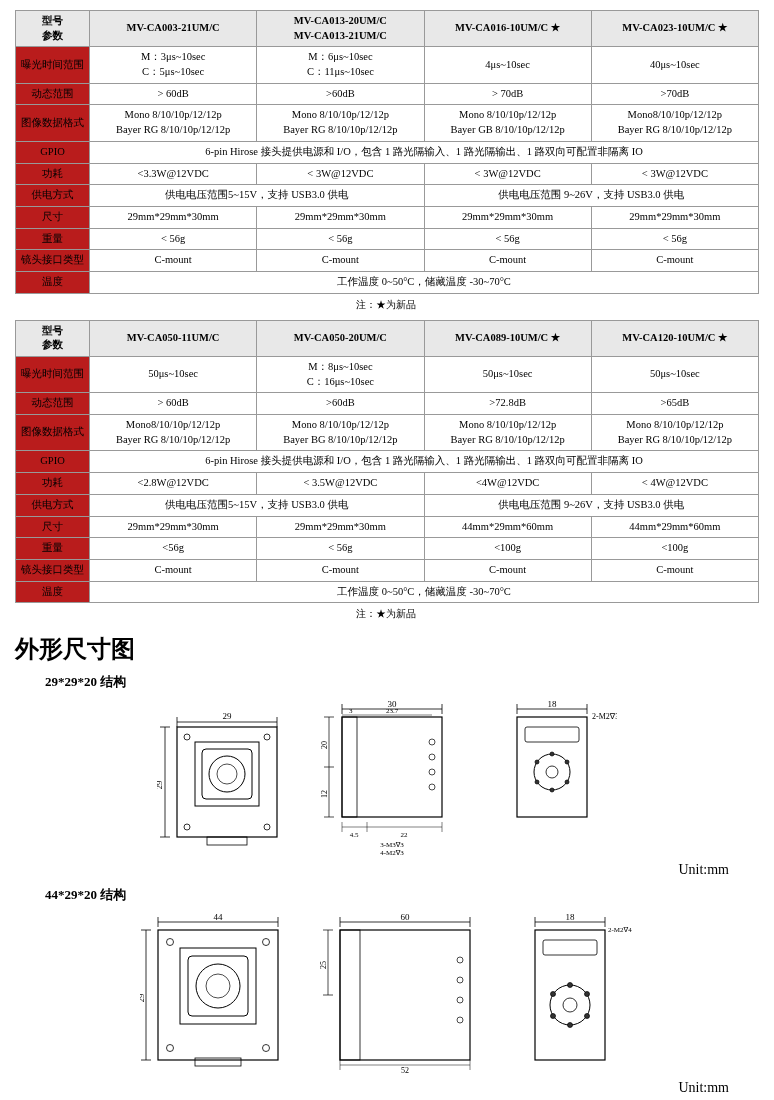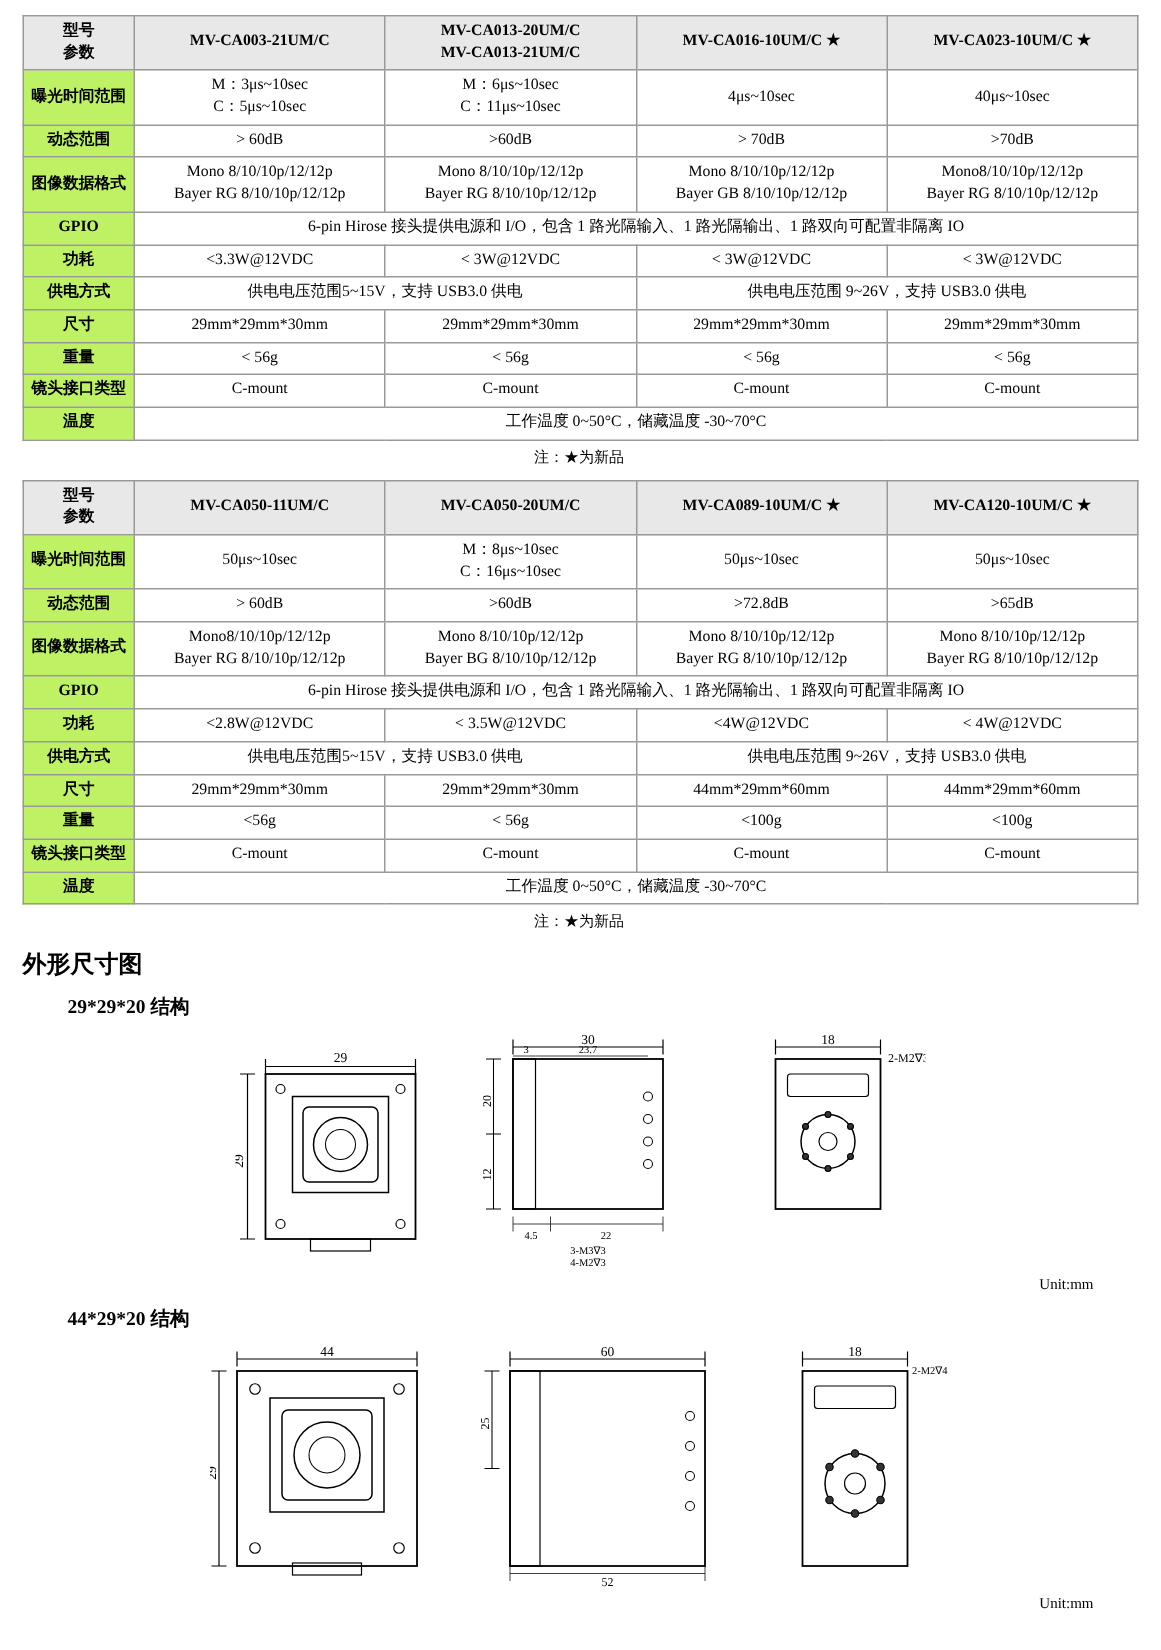--- a/index.html
+++ b/index.html
@@ -22,55 +22,55 @@
       padding: 3px 5px;
       text-align: center;
       vertical-align: middle;
       line-height: 1.4;
     }
     th {
       background: #e8e8e8;
       font-weight: bold;
     }
     .row-header {
-      background: #bef264;
-      font-weight: bold;
+      background: #b91c1c;
+      font-weight: normal;
       white-space: nowrap;
       width: 70px;
     }
     .col-header {
       background: #e8e8e8;
       font-weight: bold;
     }
     .note {
       text-align: center;
       font-size: 10px;
       margin-bottom: 8px;
       padding-right: 2px;
     }
     .section-title {
-      font-size: 16px;
+      font-size: 24px;
       font-weight: bold;
       margin: 12px 0 8px 0;
     }
     .sub-title {
       font-size: 13px;
       font-weight: bold;
       margin: 8px 0 6px 30px;
     }
     .diagram-container {
       display: flex;
       justify-content: center;
       gap: 20px;
       margin-bottom: 5px;
       align-items: flex-end;
     }
     .unit-label {
       text-align: right;
-      font-size: 10px;
+      font-size: 14px;
       margin-right: 30px;
       margin-bottom: 8px;
     }
     svg text {
       font-family: 'SimSun', serif;
     }
   </style>
 </head>
 <body>
 

